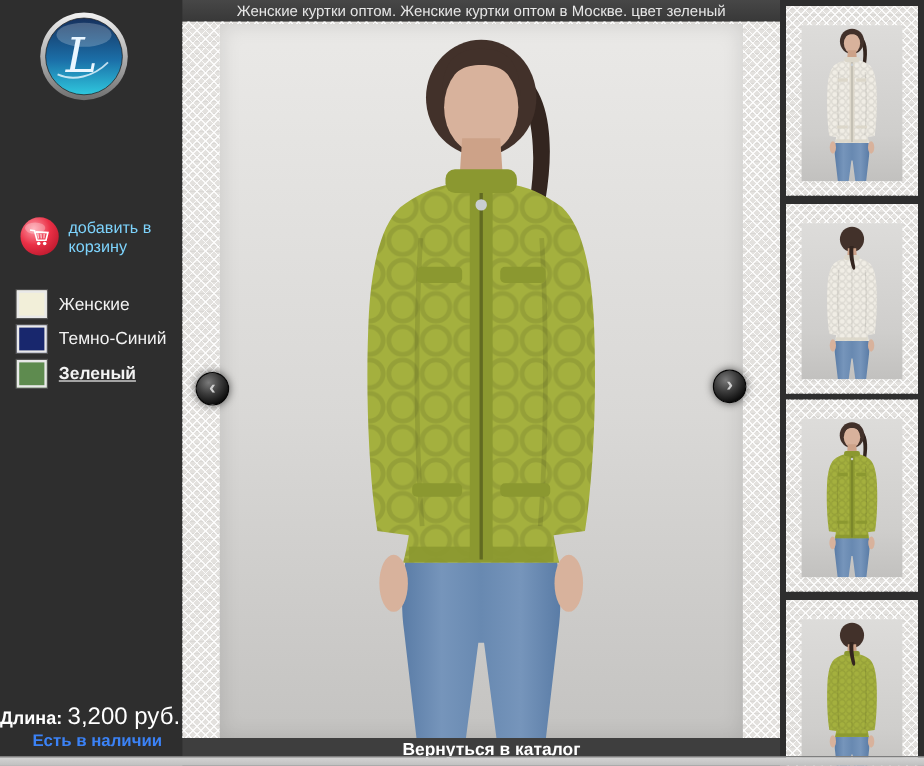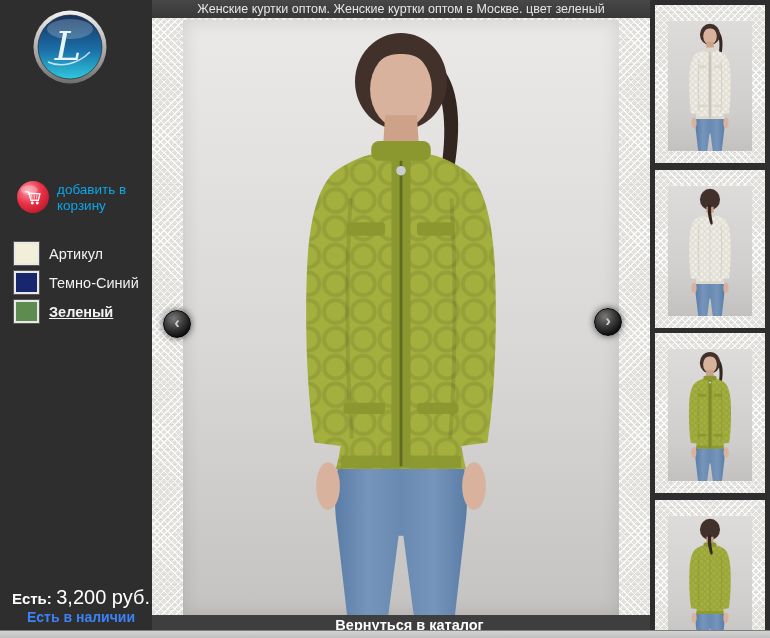--- a/index.html
+++ b/index.html
@@ -24,21 +24,21 @@
   }
   .defs{position:absolute;width:0;height:0;overflow:hidden;}
 
   
   #sidebar{position:absolute;left:0;top:0;width:152px;height:638px;}
   #logo{position:absolute;left:33px;top:10px;width:74px;height:74px;cursor:pointer;}
   #details{position:absolute;left:13px;top:86px;width:126px;color:#f4f4f4;
     font-size:13.5px;line-height:15.5px;}
   #cart-row{position:absolute;left:16px;top:180px;width:132px;cursor:pointer;display:flex;}
   #cart-row svg{width:34px;height:34px;flex:0 0 34px;}
-  #cart-label{margin-left:7px;width:92px;color:#0ea5e9;font-size:13.5px;line-height:16px;padding-top:2px;}
+  #cart-label{margin-left:7px;width:92px;color:#7dd3fc;font-size:13.5px;line-height:16px;padding-top:2px;}
   #swatches{position:absolute;left:14px;top:242px;}
   .swatch-row{display:flex;align-items:center;margin-bottom:6px;cursor:pointer;}
   .swatch-box{width:21px;height:19px;border:2px solid #e9e9e9;box-shadow:0 0 0 1px #555;}
   .swatch-label{margin-left:10px;color:#f2f2f2;font-size:14.5px;}
   .swatch-label.selected{font-weight:bold;text-decoration:underline;}
   #price-row{position:absolute;left:0;top:586px;width:150px;text-align:right;color:#fff;white-space:nowrap;}
   #price-label{font-size:15px;font-weight:bold;}
   #price-value{font-size:20px;font-weight:normal;}
   #availability{position:absolute;left:27px;top:609px;font-size:14px;font-weight:bold;}
 
@@ -131,34 +131,34 @@
         <path d="M14.6,13.8 L15.1,17.6 M17,13.9 L17.3,17.6 M19.6,14 L19.4,17.6" stroke="#fff" stroke-width=".7"></path>
         <circle cx="15.3" cy="21.6" r="1.4" fill="#fff"></circle>
         <circle cx="20" cy="21.6" r="1.4" fill="#fff"></circle>
       </svg>
       <div id="cart-label">добавить в корзину</div>
     </div>
 
     <div id="swatches">
       <div class="swatch-row">
         <div class="swatch-box" style="background: rgb(242, 239, 217);"></div>
-        <div class="swatch-label">Артикул</div>
+        <div class="swatch-label">Женские</div>
       </div>
       <div class="swatch-row">
         <div class="swatch-box" style="background: rgb(24, 39, 109);"></div>
         <div class="swatch-label">Темно-Синий</div>
       </div>
       <div class="swatch-row">
         <div class="swatch-box" style="background: rgb(94, 139, 79);"></div>
         <div class="swatch-label selected">Зеленый</div>
       </div>
     </div>
 
     <div id="price-row">
-      <span id="price-label">Есть:</span>
+      <span id="price-label">Длина:</span>
       <span id="price-value">3,200 руб.</span>
     </div>
     <div id="availability" style="color: #3b82f6;">Есть в наличии</div>
   </div>
 
   <div id="panel">
     <div id="title-bar">Женские куртки оптом. Женские куртки оптом в Москве. цвет зеленый</div>
     <div id="frame" class="checker">
       <div id="main-photo">
           <svg viewBox="0 0 110 150" preserveAspectRatio="xMidYMid slice" width="100%" height="100%">

